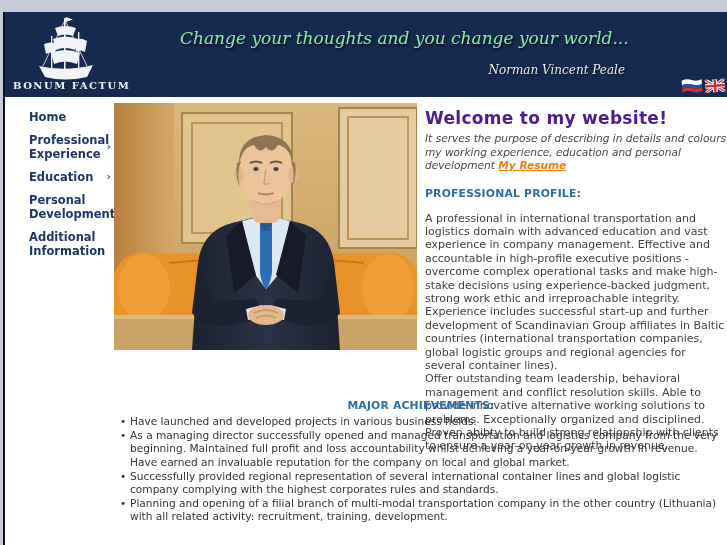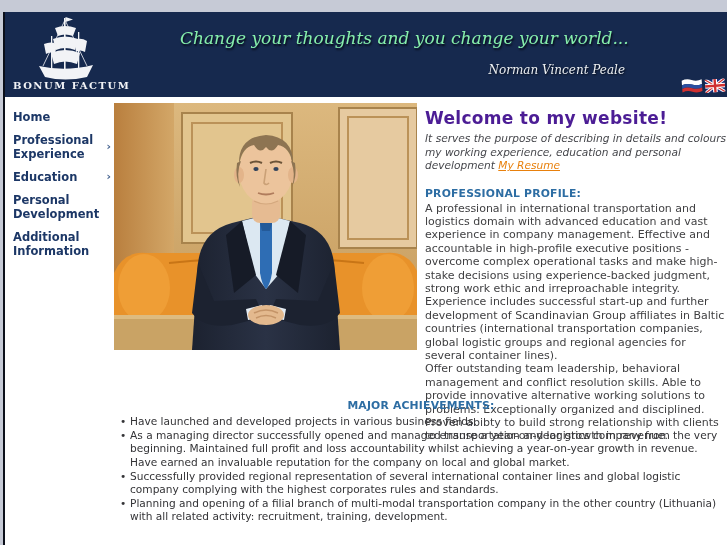--- a/index.html
+++ b/index.html
@@ -56,21 +56,21 @@
     position: absolute; right: 1px; bottom: -1px;
     display: flex; gap: 0px;
   }
   .flag { cursor: pointer; margin-left: 1px; }
   
   .sidebar {
     position: absolute; left: 0; top: 95px; width: 110px;
   }
   .nav-item {
     position: relative;
-    padding: 3px 12px 3px 8px;
+    padding: 3px 12px 3px 24px;
     font-weight: bold;
     font-size: 11.5px;
     line-height: 14px;
     color: #1c3766;
     cursor: pointer;
     margin-bottom: 3px;
   }
   .nav-arrow {
     position: absolute; right: 4px; top: 50%;
     transform: translateY(-50%);
@@ -95,29 +95,29 @@
   }
   .intro {
     font-style: italic;
     font-size: 10.6px;
     line-height: 13.5px;
     color: #44454a;
     margin-bottom: 14px;
   }
   .resume-link {
     color: #e8800c;
-    font-weight: normal;
+    font-weight: bold;
     text-decoration: underline;
     cursor: pointer;
   }
   .section-heading {
     color: #2d6da3;
     font-weight: bold;
     font-size: 10.8px;
-    margin-bottom: 2px;
+    margin-bottom: 12px;
     letter-spacing: 0.2px;
   }
   .profile-text { font-size: 11px; line-height: 13.4px; color: #3f3f41; }
   .profile-text div { margin: 0; }
   
   .achievements {
     position: absolute; left: 112px; top: 387px; right: 2px;
   }
   .achievements .section-heading { margin-bottom: 3px; text-align: center; }
   .achv-list { list-style: none; }

